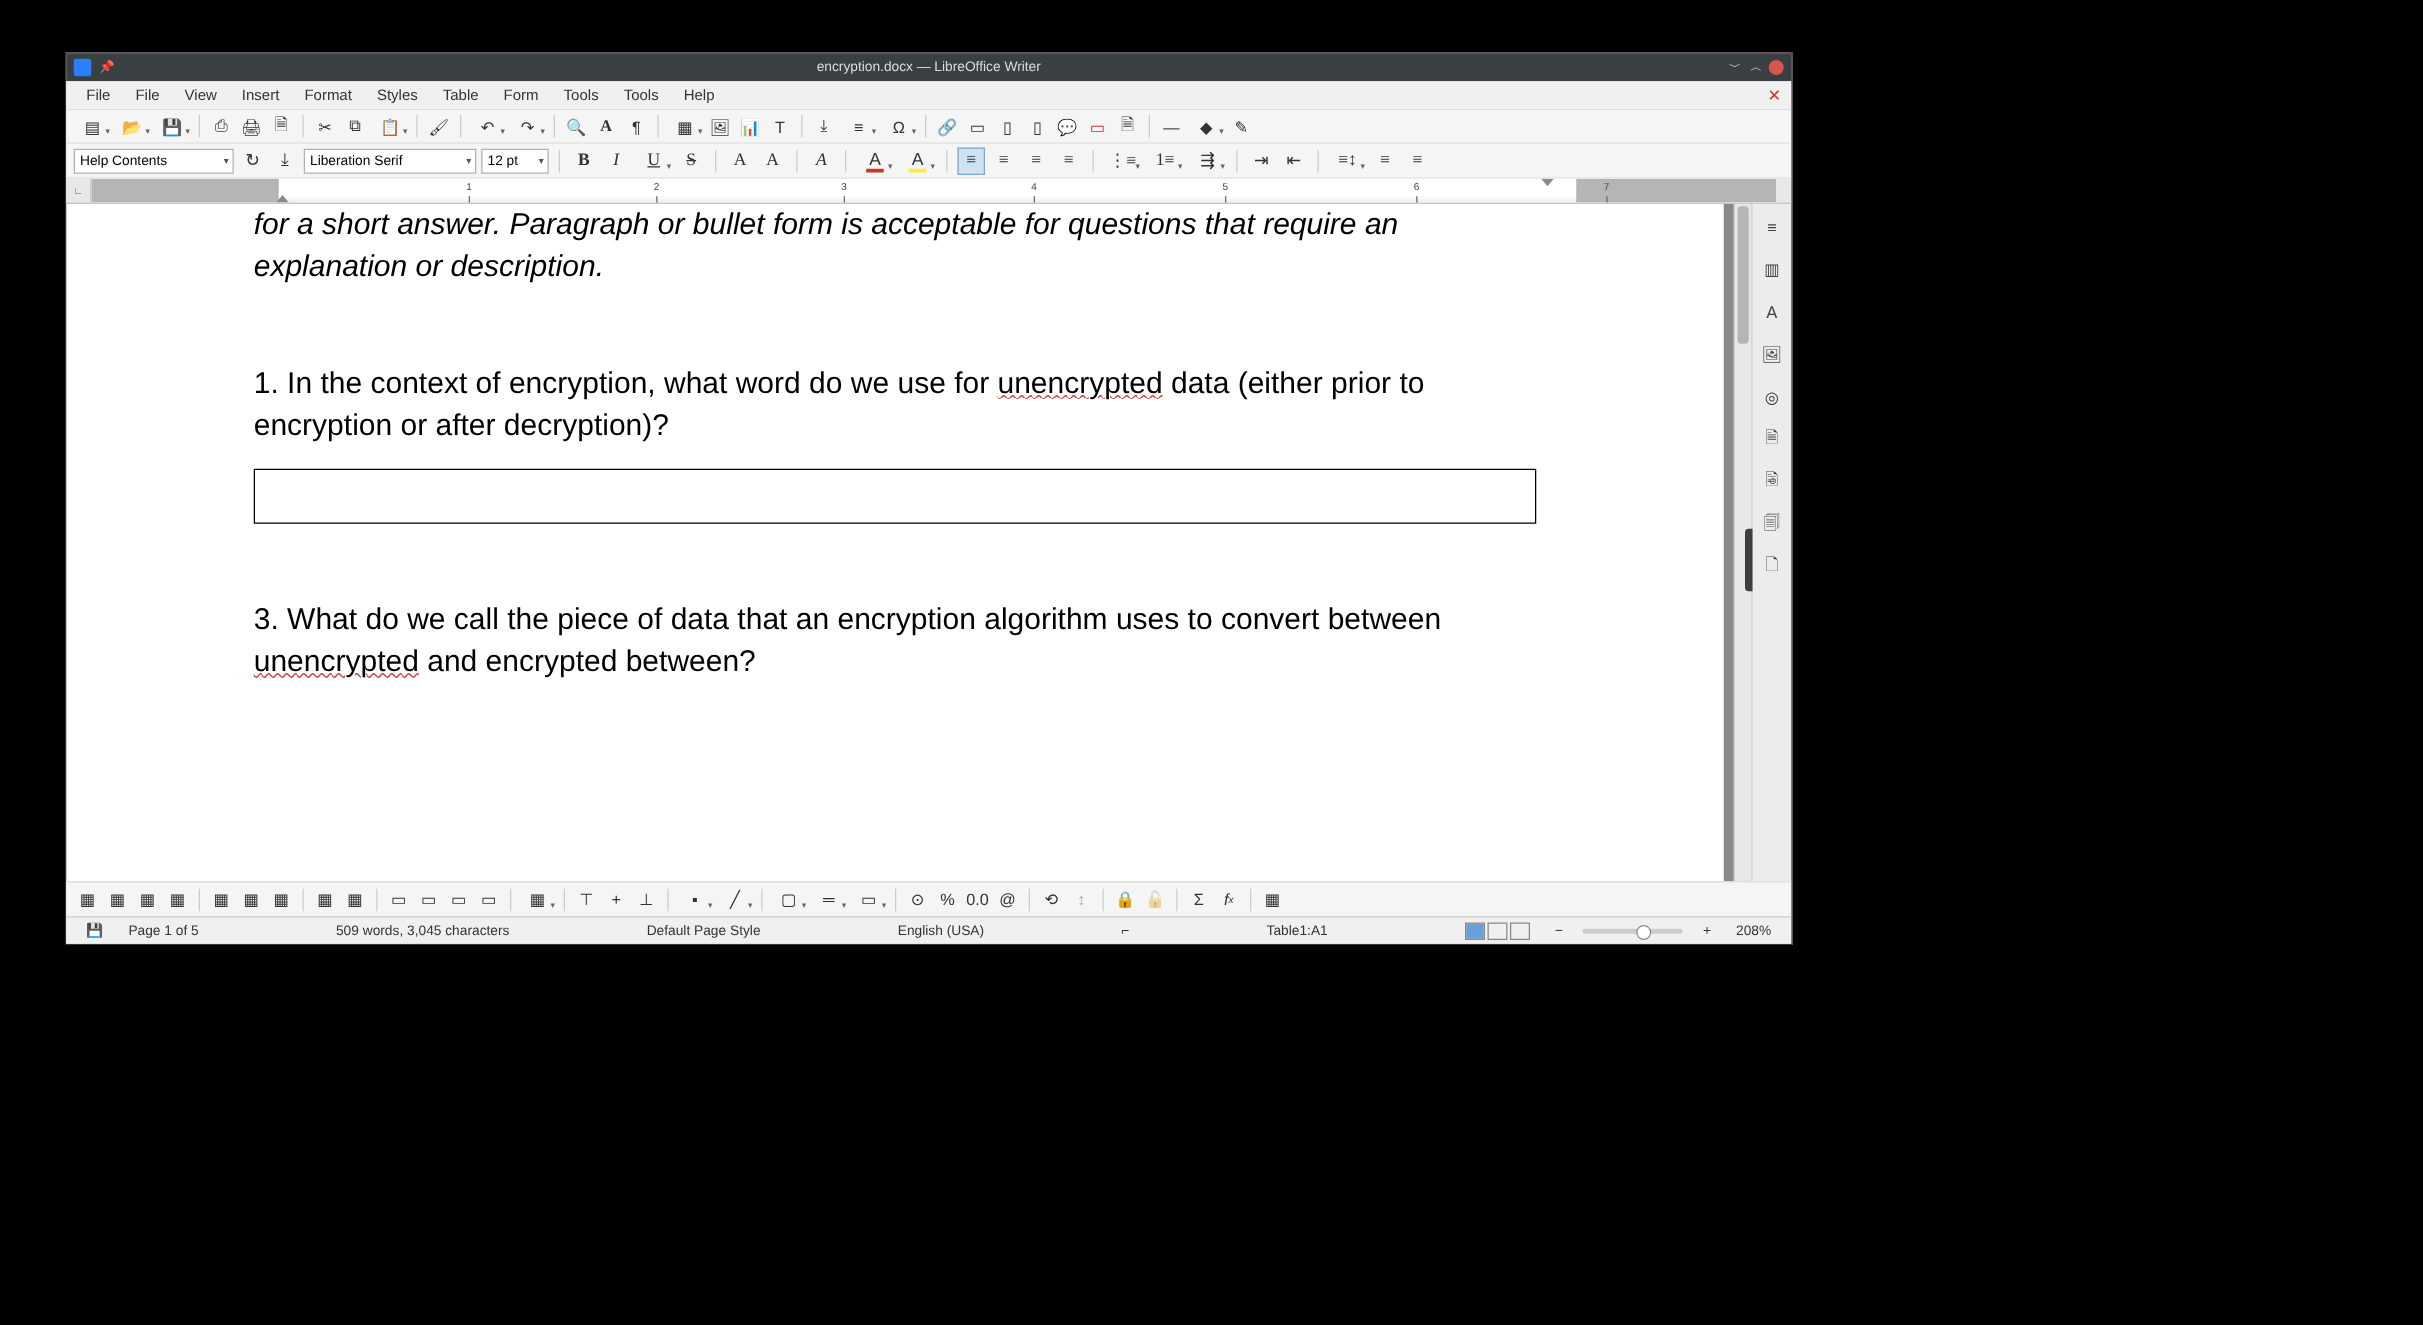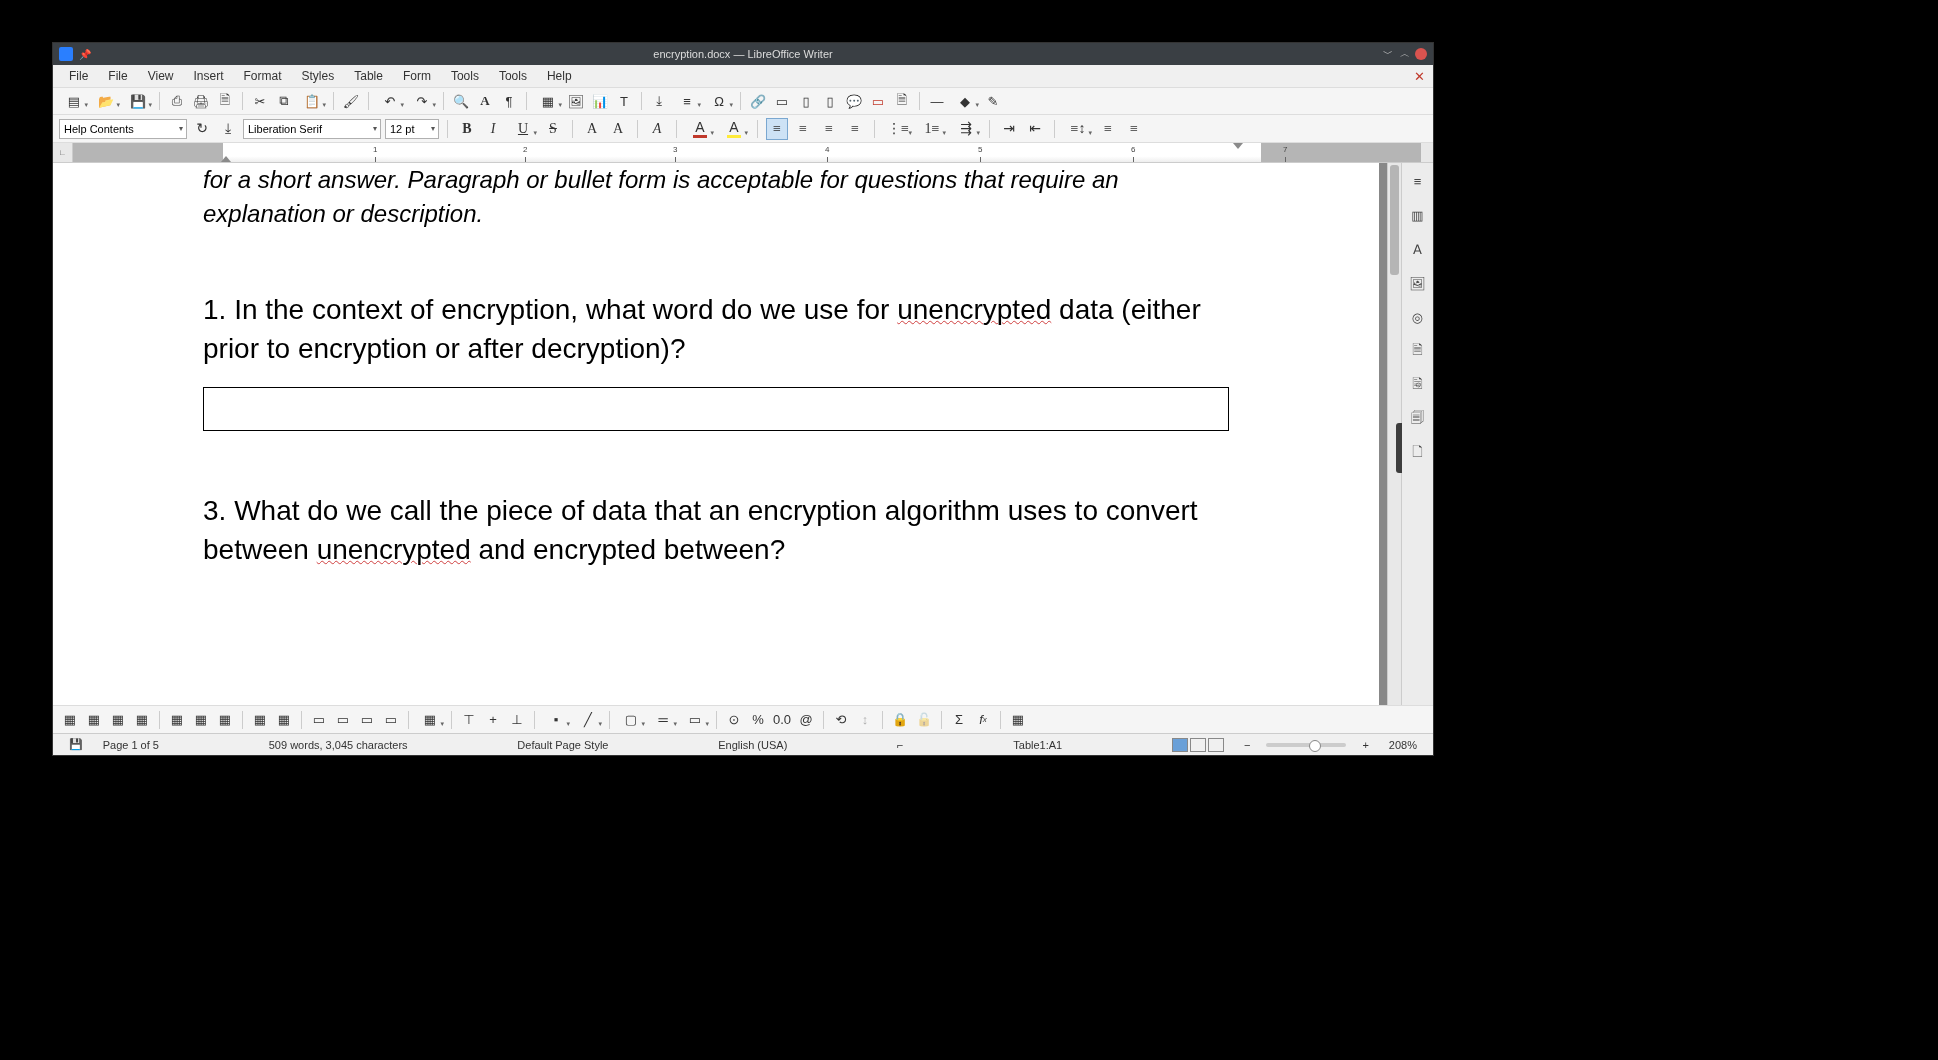--- a/index.html
+++ b/index.html
@@ -35,21 +35,21 @@
 .ruler { flex: 1; height: 100%; background: linear-gradient(to bottom, #fff 0%, #fff 70%, #eee 100%); position: relative; font-size: 8px; color: #444; overflow: hidden; margin: 0 12px 0 0; }
 .rtick { position: absolute; top: 2px; font-size: 8px; }
 .rtick::before { content: ""; position: absolute; left: 50%; top: 12px; width: 1px; height: 6px; background: #666; }
 .ruler-dark { position:absolute; left:0; top:0; height:100%; background:#b5b5b5; }
 .ruler-dark2 { position:absolute; right:0; top:0; height:100%; background:#b5b5b5; }
 .indent-marker { position:absolute; bottom:0; width:0;height:0; border-left:5px solid transparent; border-right:5px solid transparent; border-bottom:6px solid #8a8a8a;}
 .content-area { flex: 1; display: flex; overflow: hidden; background: #aaa; }
 .page-scroll { flex: 1; background: #888; overflow: hidden; position: relative; }
 .page { background: #fff; width: 1326px; min-height: 600px; margin: 0 0 0 0; padding: 0 150px 0 150px; font-family: "Liberation Serif","Times New Roman",serif; color: #000; }
 .doc-italic { font-style: italic; font-size: 24px; line-height: 1.4; margin-bottom: 28px; }
-.doc-q { font-size: 28px; line-height: 1.4; margin-top: 60px; margin-bottom: 18px; }
+.doc-q { font-size: 24px; line-height: 1.4; margin-top: 60px; margin-bottom: 18px; }
 .answer-box { border: 1px solid #000; padding: 8px 6px; font-size: 24px; font-family: "Liberation Serif","Times New Roman",serif; min-height: 44px; }
 .spellerr { text-decoration: underline wavy #d04040; text-decoration-thickness: 1px; }
 .scrollbar-v { width: 14px; background: #e8e8e8; border-left: 1px solid #ccc; position: relative; }
 .scroll-thumb { position: absolute; left: 2px; right: 2px; top: 2px; height: 110px; background: #b5b5b5; border-radius: 3px; }
 .sidebar { width: 32px; background: #ececec; border-left: 1px solid #ccc; display: flex; flex-direction: column; align-items: center; padding-top: 8px; gap: 14px; }
 .side-btn { width: 20px; height: 20px; display: flex; align-items: center; justify-content: center; color: #444; font-size: 13px; cursor: pointer; }
 .sidebar-handle { position:absolute; right:31px; top:380px; width:6px; height:50px; background:#3d3d3d; border-radius:3px 0 0 3px;}
 .bottombar { height: 28px; background: #f5f5f5; border-top: 1px solid #ddd; display: flex; align-items: center; padding: 0 6px; gap: 2px; }
 .statusbar { height: 22px; background: #f0f0f0; border-top: 1px solid #ccc; display: flex; align-items: center; font-size: 11px; color: #333; padding: 0 6px; }
 .status-seg { padding: 0 10px; display:flex; align-items:center; gap:4px;}

